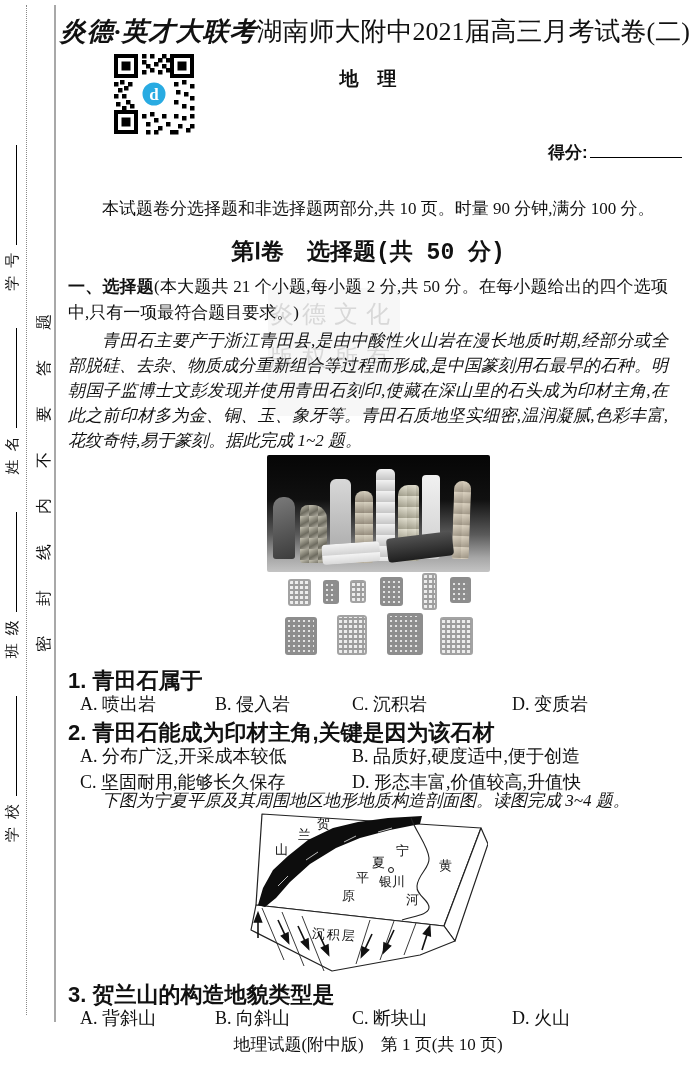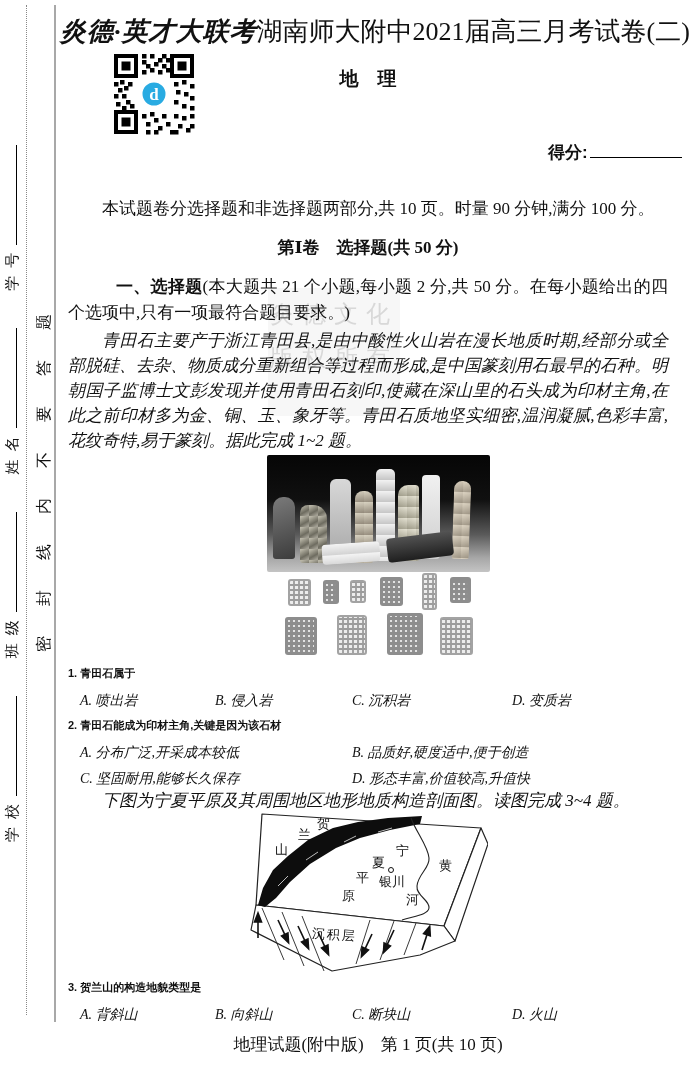--- a/index.html
+++ b/index.html
@@ -25,28 +25,28 @@
   
   .htitle{position:absolute;left:60px;top:14px;width:616px;text-align:center;font-size:26px;white-space:nowrap;}
   .htitle .callig{font-weight:bold;font-style:italic;letter-spacing:1px;}
   .subject{position:absolute;left:68px;top:66px;width:600px;text-align:center;
            font-size:19px;font-weight:bold;}
   .score{position:absolute;left:548px;top:141px;font-family:"Liberation Sans","DejaVu Sans",sans-serif;
          font-weight:bold;font-size:17px;}
   .score .sblank{display:inline-block;width:92px;height:14px;border-bottom:1.5px solid #000;margin-left:2px;}
 
   .intro{position:absolute;left:68px;top:197px;width:600px;font-size:17px;text-indent:34px;}
-  .sect{position:absolute;left:68px;top:236px;width:600px;text-align:center;font-size:17px;font-weight:bold;}
+  .sect{position:absolute;left:68px;top:236px;width:600px;text-align:center;font-size:23px;font-weight:bold;font-family:Liberation Mono, monospace;}
 
   
   .para{position:absolute;left:68px;width:600px;font-size:17px;line-height:26px;text-align:justify;}
-  .bold-sans{font-family:Liberation Serif, serif;font-weight:bold;margin-left:48px;}
+  .bold-sans{font-family:Liberation Serif, serif;font-weight:bold;}
   .kai{font-style:italic;}
-  .stem{position:absolute;left:68px;font-size:11px;font-family:"Liberation Sans","DejaVu Sans",sans-serif;font-weight:bold;white-space:nowrap;}
-  .opts{position:absolute;left:80px;font-size:14px;white-space:nowrap;font-style:italic;}
+  .stem{position:absolute;left:68px;font-size:22px;font-family:"Liberation Sans","DejaVu Sans",sans-serif;font-weight:bold;white-space:nowrap;}
+  .opts{position:absolute;left:80px;font-size:18px;white-space:nowrap;}
   .opts span{display:inline-block;}
   .w135{width:135px;} .w137{width:137px;} .w160{width:160px;} .w272{width:272px;}
 
   
   .figure{position:absolute;left:267px;top:455px;width:223px;height:208px;}
   .photo{position:absolute;left:0;top:0;width:223px;height:117px;border-radius:2px;
          background:linear-gradient(180deg,#060606 0%,#101010 38%,#5a5a5a 68%,#a7a7a7 88%,#c4c4c4 100%);overflow:hidden;}
   .stone{position:absolute;}
   .speck{background-image:radial-gradient(circle at 30% 35%,#5a5a50 1px,transparent 1.6px),
                           radial-gradient(circle at 70% 65%,#6a6a5c 1px,transparent 1.6px);

